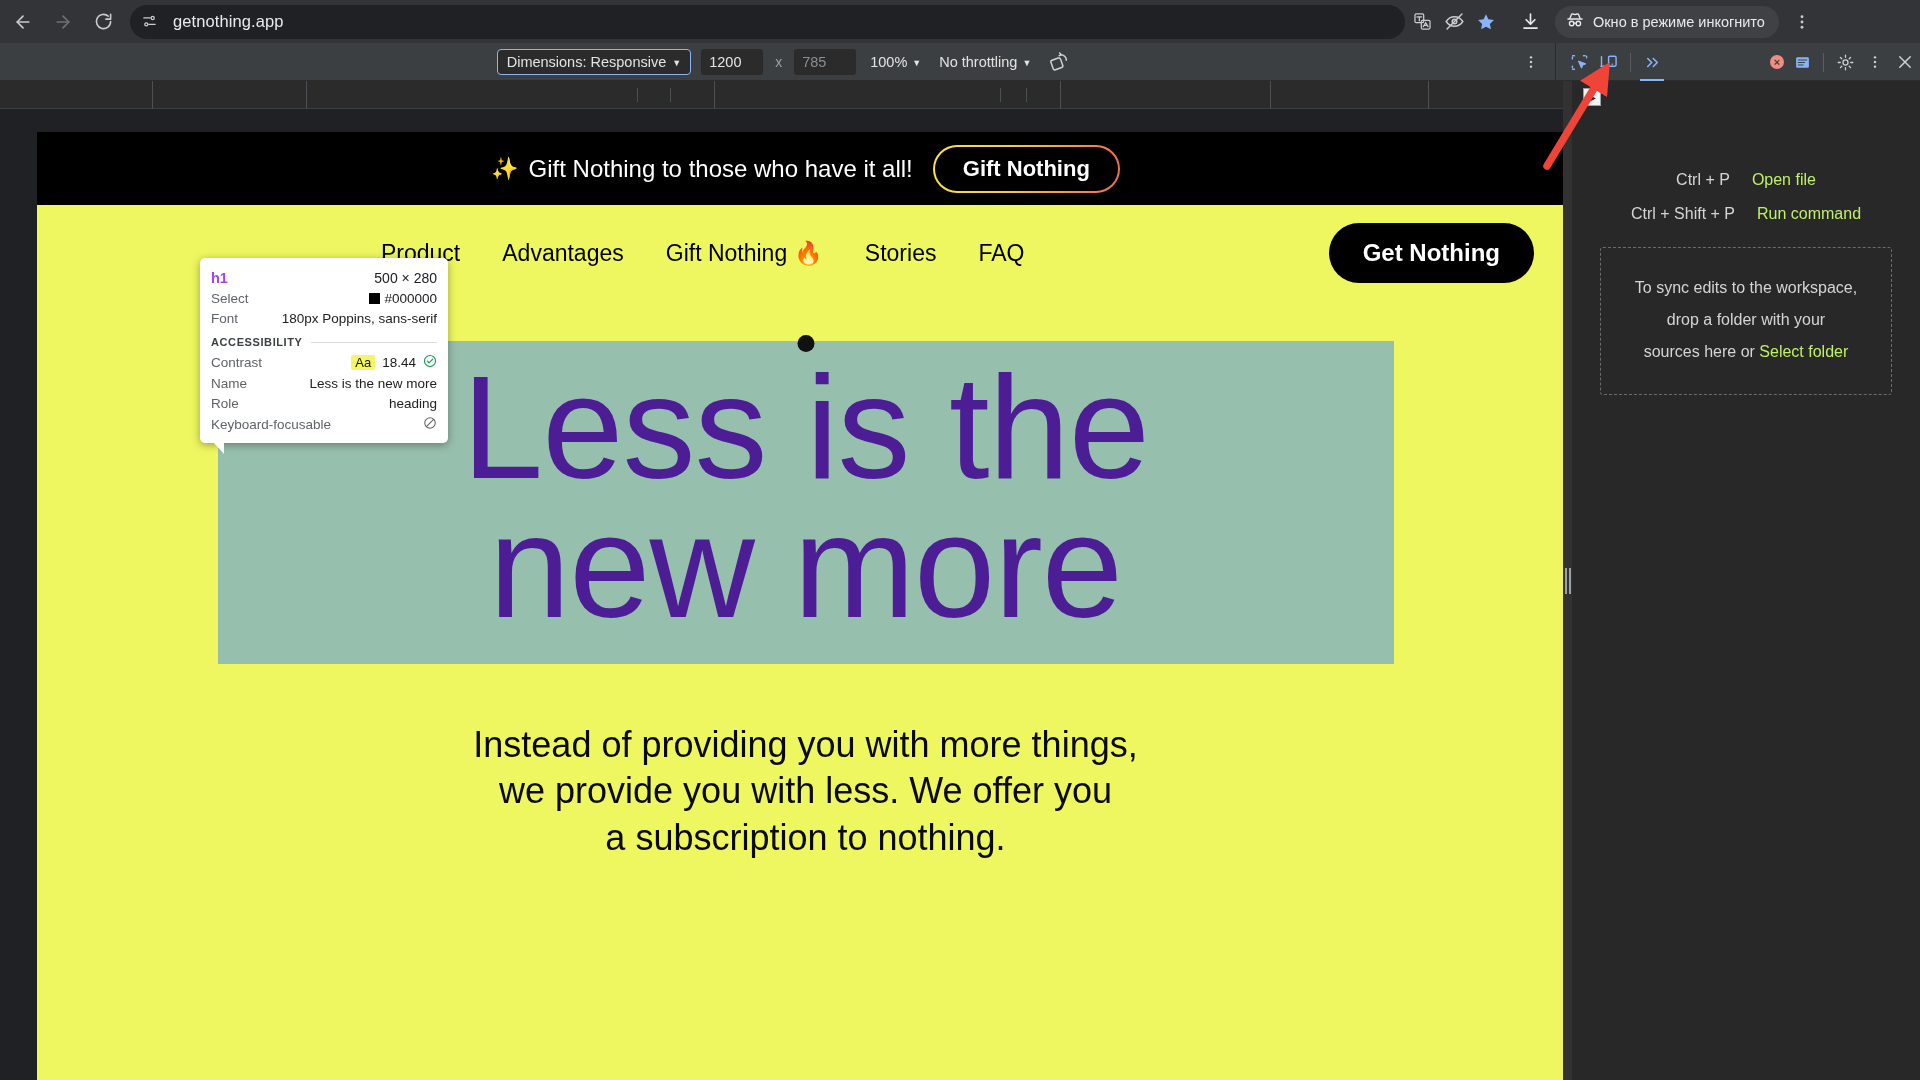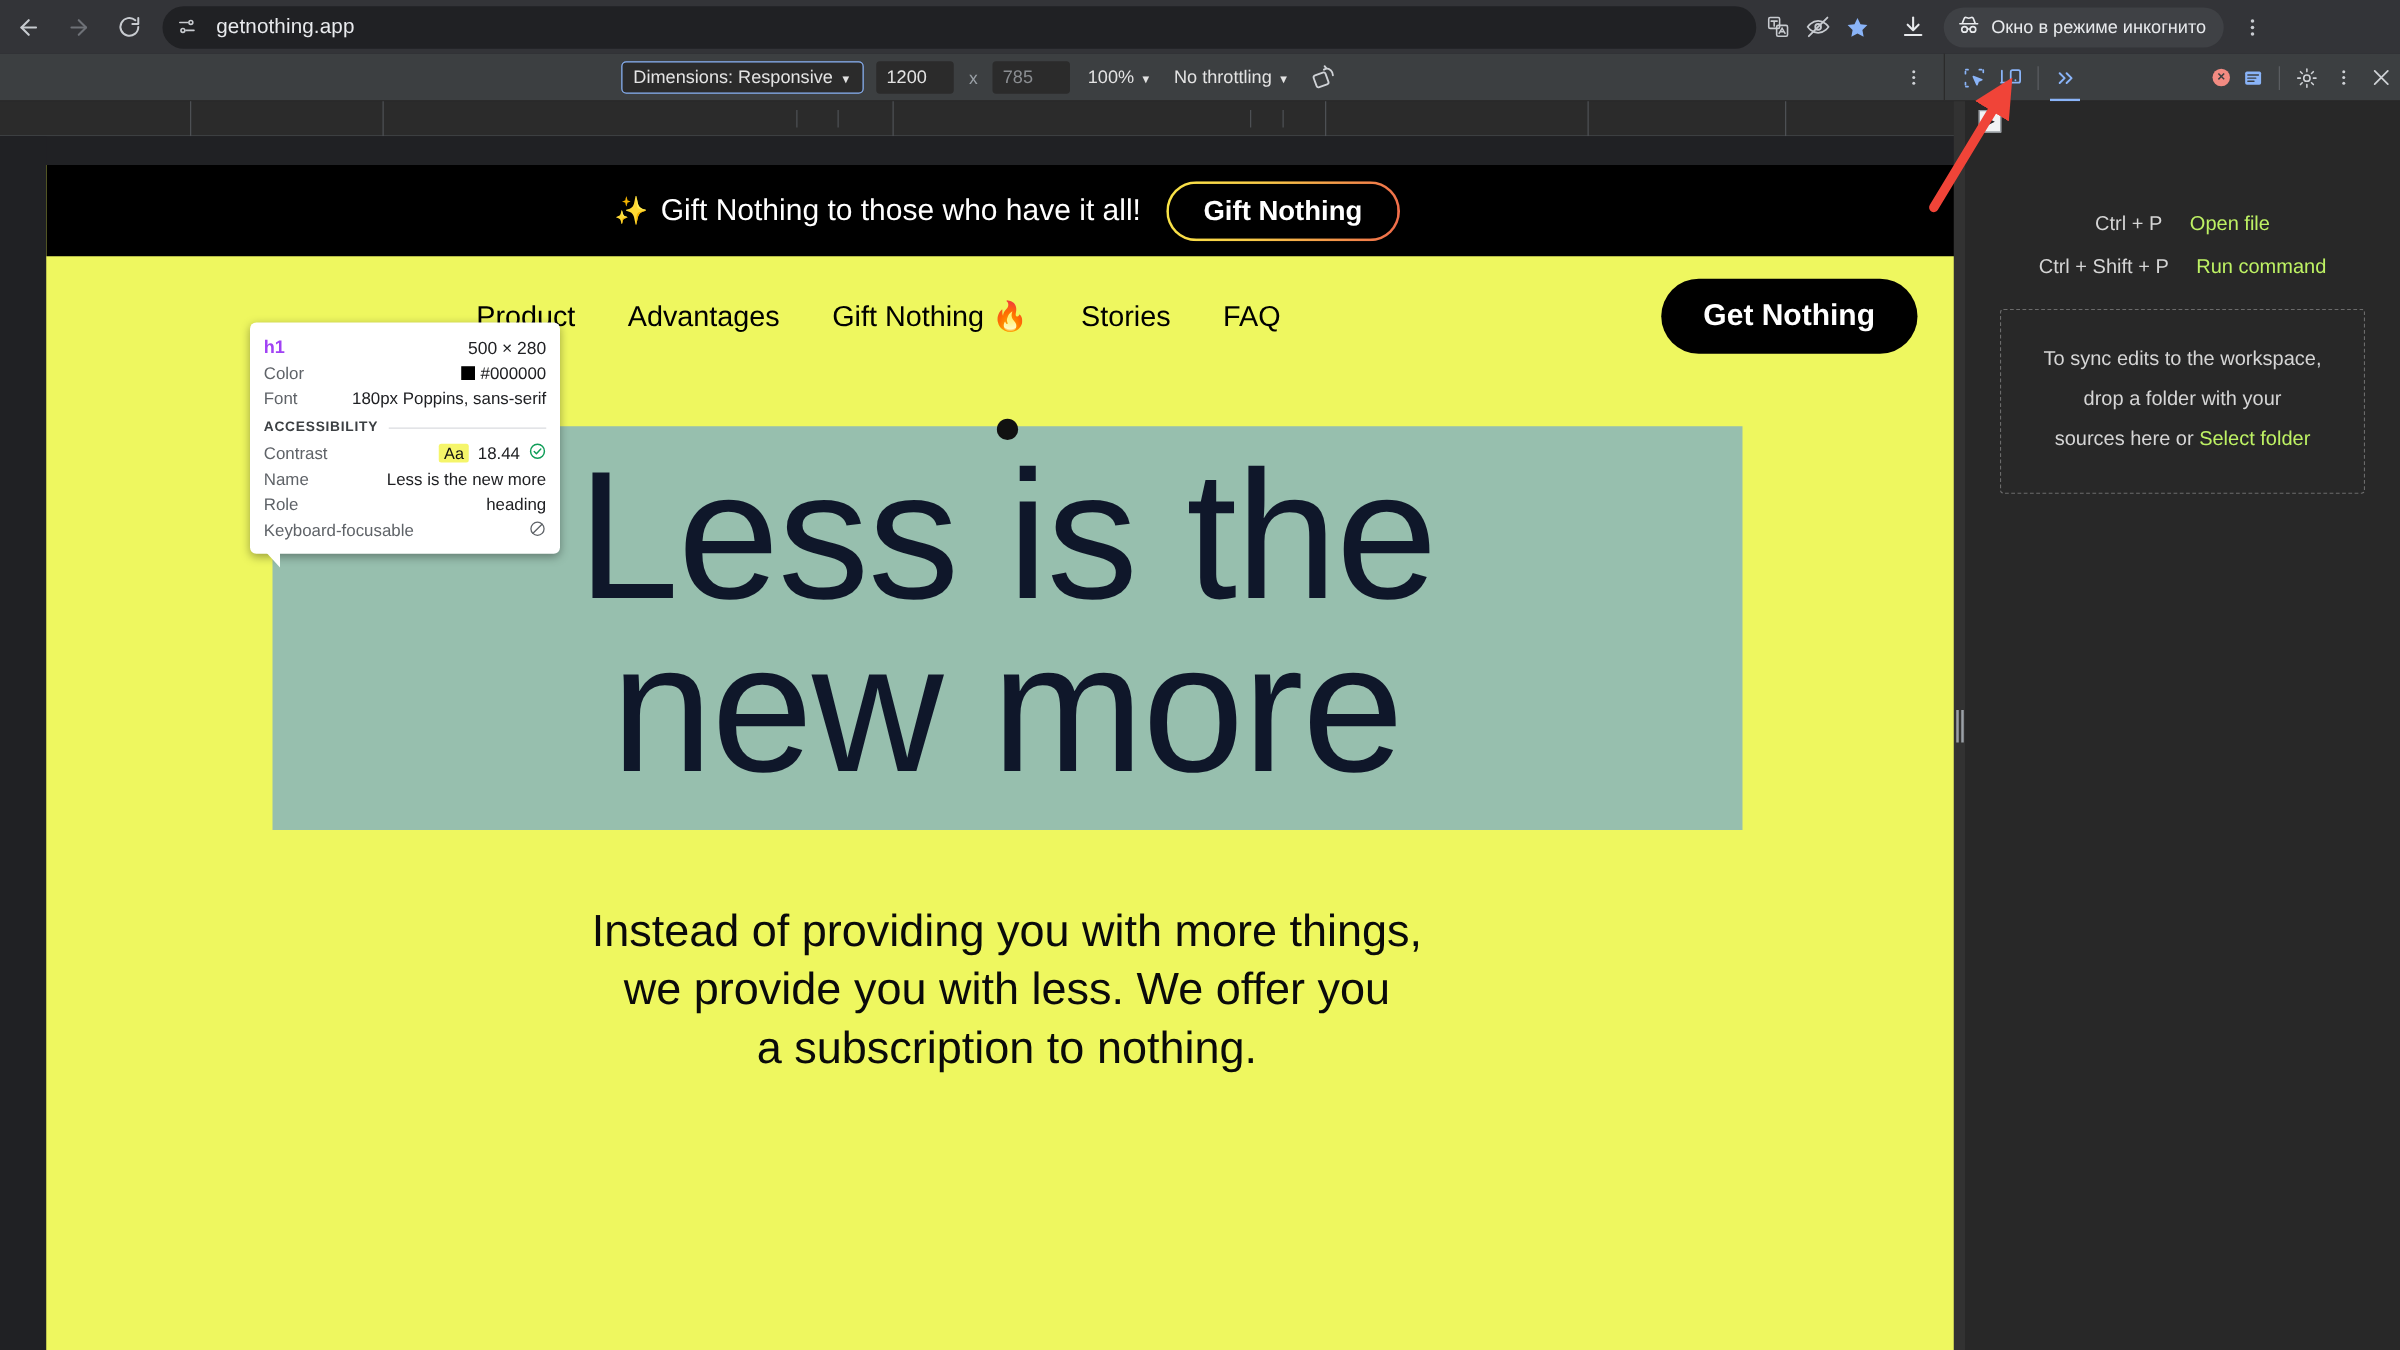--- a/index.html
+++ b/index.html
@@ -254,21 +254,21 @@
 
   
   #hero-heading-wrap {
     position: relative;
     margin: 40px 0 0 0;
     display: flex; justify-content: center;
   }
   #hero-heading {
     width: 1176px;
     background: #97bfae;  
-    color: #0f172a;       
+    color: #4c1d95;       
     font-size: 146px;
     line-height: 0.95;
     text-align: center;
     padding: 18px 0 28px;
     letter-spacing: -1px;
     font-weight: normal;
   }
   #hero-anchor-dot {
     position: absolute;
     left: 50%; top: -6px;
@@ -638,21 +638,21 @@
     <div>a subscription to nothing.</div>
   </div>
 </div>
 
 <div id="inspect-tooltip">
   <div class="tt-row">
     <span id="tt-tag">h1</span>
     <span id="tt-dims">500 × 280</span>
   </div>
   <div class="tt-row">
-    <span class="tt-key">Color</span>
+    <span class="tt-key">Select</span>
     <span class="tt-val"><span class="swatch-black"></span><span>#000000</span></span>
   </div>
   <div class="tt-row">
     <span class="tt-key">Font</span>
     <span class="tt-val">180px Poppins, sans-serif</span>
   </div>
 
   <div id="tt-a11y-head">
     <span id="tt-a11y-label">ACCESSIBILITY</span>
     <span id="tt-a11y-rule"></span>

